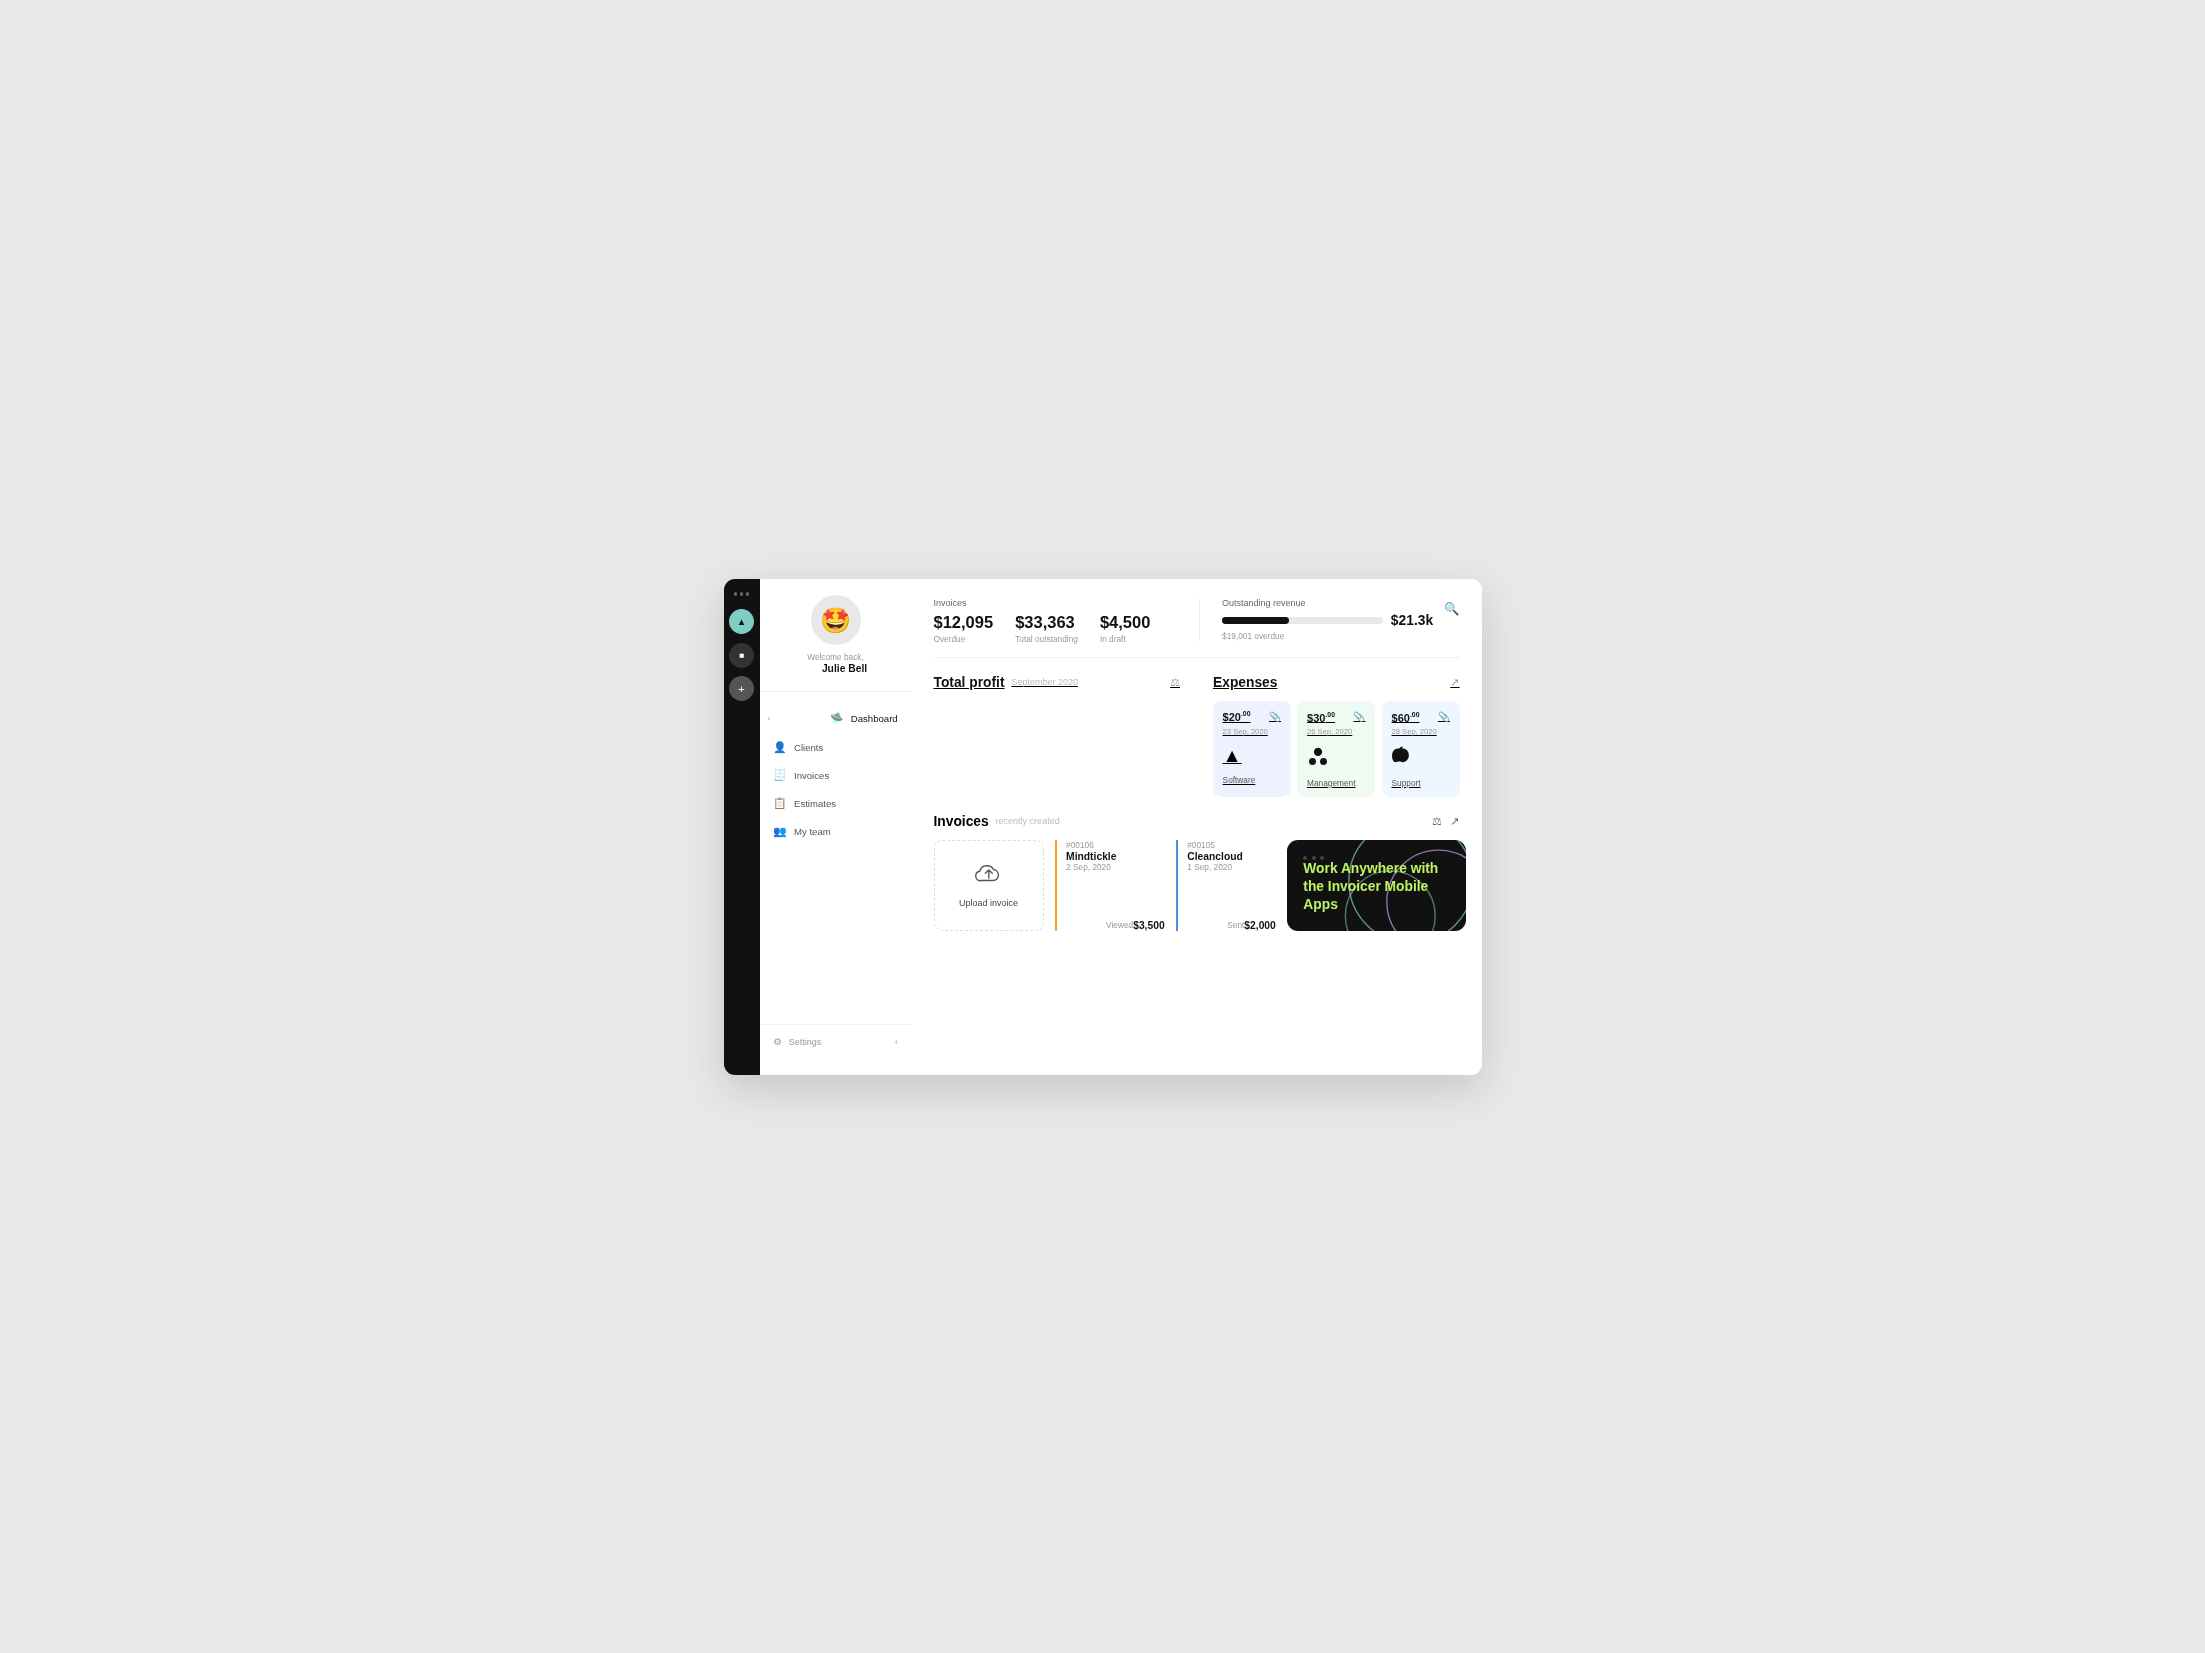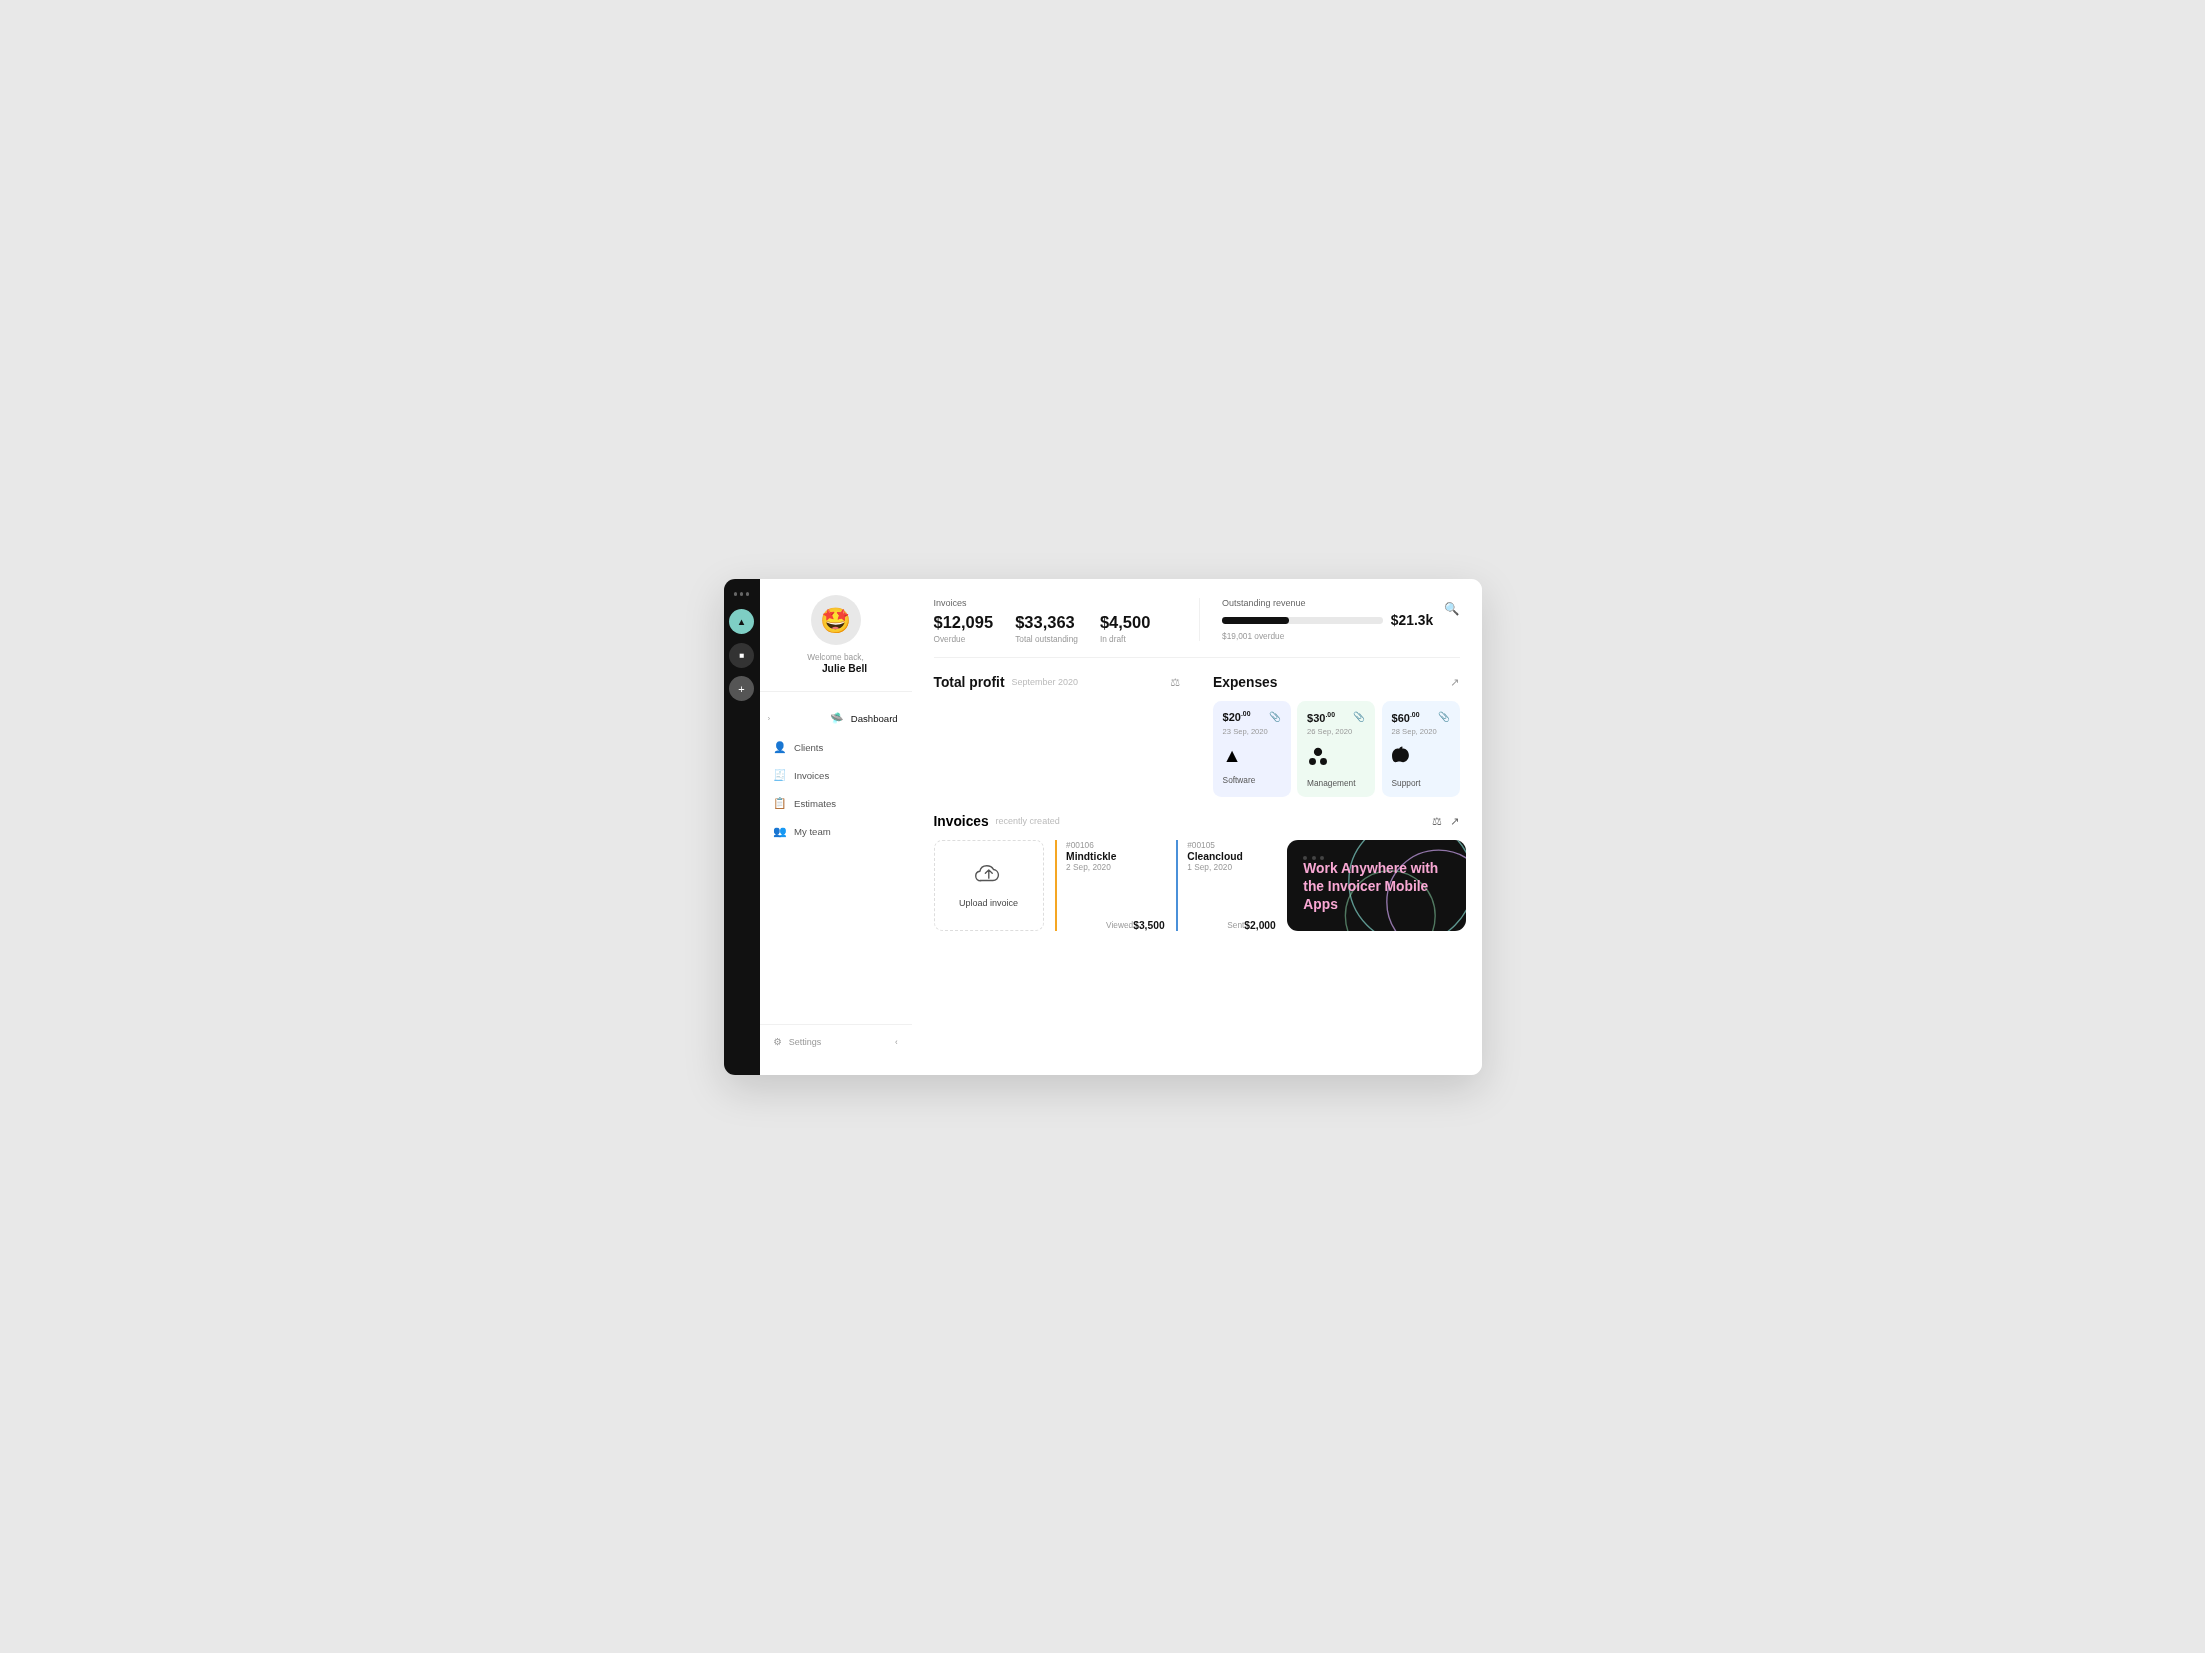--- a/index.html
+++ b/index.html
@@ -142,21 +142,21 @@
     }
     .revenue-amount { font-size: 13.8px; font-weight: 700; color: #111; }
     .revenue-overdue { font-size: 8.3px; color: #999; margin-top: 2.8px; }
 
     .search-btn {
       margin-left: 11px; font-size: 12.4px; color: #111; cursor: pointer;
       display: flex; align-items: flex-start; padding-top: 2.8px;
     }
 
     
-    .two-col { display: flex; gap: 33px; }
+    .two-col { display: flex; gap: 33px; text-decoration: underline; }
 
     
     .profit-card {
       flex: 1;
       background: #fff;
     }
     .section-header {
       display: flex; align-items: center; gap: 6.9px; margin-bottom: 11px;
     }
     .section-title { font-size: 13.8px; font-weight: 700; color: #111; }
@@ -258,21 +258,21 @@
       position: relative;
       overflow: hidden;
       flex-shrink: 0;
       display: flex;
       flex-direction: column;
       justify-content: flex-end;
     }
     .promo-dots { display: flex; gap: 4.1px; margin-bottom: auto; margin-top: 0; }
     .promo-dot { width: 4.1px; height: 4.1px; border-radius: 50%; background: #444; }
     .promo-text {
-      font-size: 13.8px; font-weight: 700; color: #f9a8d4;
+      font-size: 13.8px; font-weight: 700; color: #bef264;
       line-height: 1.3; position: relative; z-index: 2;
     }
     .promo-circles {
       position: absolute;
       top: -13.8px; right: -20.7px;
       width: 152px; height: 152px;
     }
 
     svg.chart-svg {
       position: absolute;

